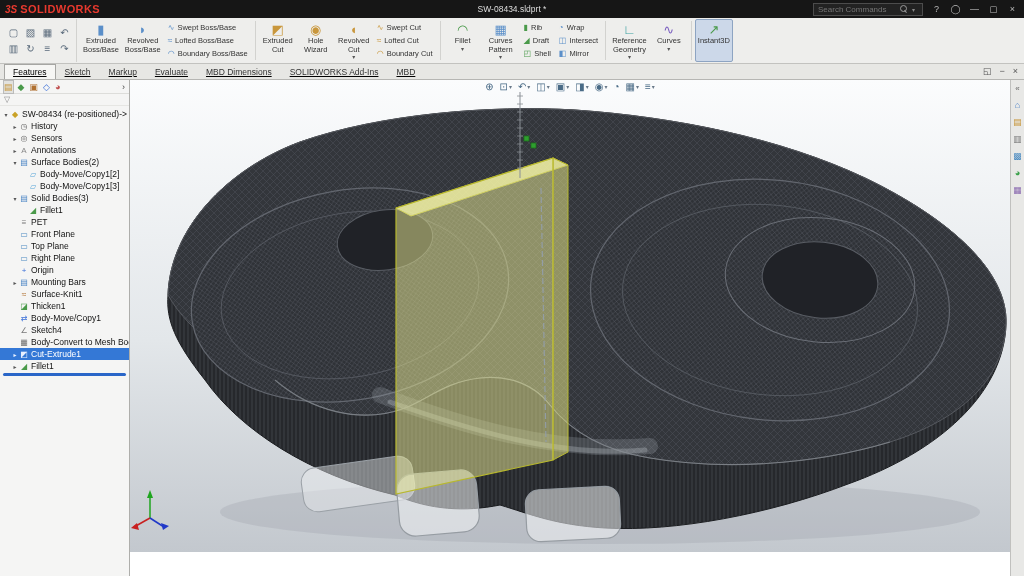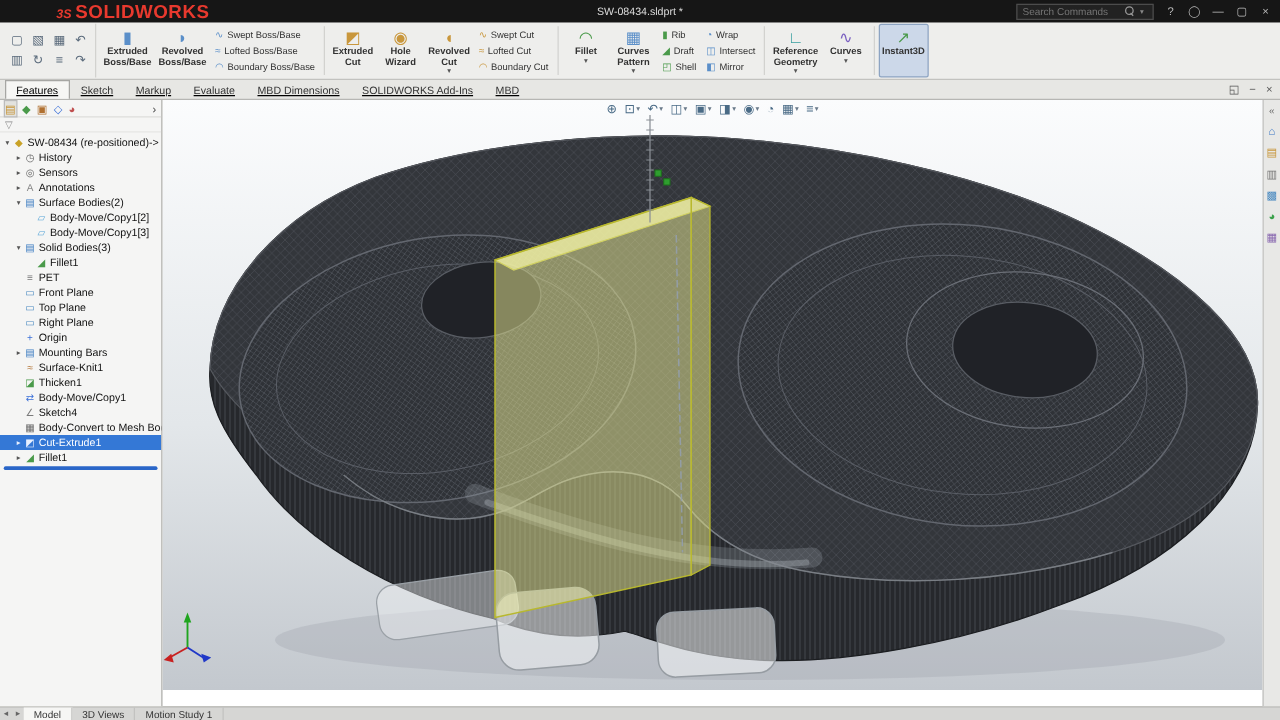--- a/index.html
+++ b/index.html
@@ -2,43 +2,43 @@
 <html><head>
 <meta charset="utf-8">
 <style>
   * { margin:0; padding:0; box-sizing:border-box; }
   html,body { width:1024px; height:576px; overflow:hidden; }
   body { font-family:"Liberation Sans", sans-serif; background:#fff; }
   .app { position:relative; width:1024px; height:576px; display:flex; flex-direction:column; }
 
   
   .titlebar { height:18px; background:#161616; display:flex; align-items:center; color:#ccc; font-size:9px; padding:0 5px; position:relative; flex:0 0 18px; }
-  .logo { display:flex; align-items:baseline; gap:3px;margin-left:40px; }
+  .logo { display:flex; align-items:baseline; gap:3px; }
   .logo-ds { color:#e8392e; font-weight:bold; font-style:italic; font-size:10px; }
-  .logo-sw { color:#e8392e; font-weight:bold; font-size:15px; letter-spacing:.4px; }
+  .logo-sw { color:#e8392e; font-weight:bold; font-size:11px; letter-spacing:.4px; }
   .doc-title { position:absolute; left:50%; transform:translateX(-50%); color:#ddd; font-size:8.5px; }
   .tb-right { margin-left:auto; display:flex; align-items:center; gap:7px; }
   .searchbox { display:flex; align-items:center; background:#222; border:1px solid #4c4c4c; height:13px; width:110px; padding:0 4px; gap:4px; }
   .searchbox input { background:transparent; border:none; color:#9a9a9a; font-size:8px; width:78px; outline:none; font-family:"Liberation Sans",sans-serif; }
   .mag { width:8px; height:8px; position:relative; display:inline-block; flex:0 0 8px; }
   .mag::before { content:""; position:absolute; width:5px; height:5px; border:1px solid #9a9a9a; border-radius:50%; left:0; top:0; }
   .mag::after { content:""; position:absolute; width:3px; height:1px; background:#9a9a9a; transform:rotate(45deg); left:4px; top:6px; }
   .sb-caret { color:#888; font-size:6px; }
   .tb-icon { color:#bbb; font-size:9px; width:13px; text-align:center; }
 
   
   .ribbon { height:46px; background:#eeeeec; border-bottom:1px solid #c2c2bf; display:flex; align-items:stretch; padding:1px 2px; flex:0 0 46px; }
   .qat { display:flex; flex-direction:column; justify-content:center; gap:3px; padding:0 5px; border-right:1px solid #d2d2cf; }
   .qat-row { display:flex; gap:4px; }
   .qat-icon { width:13px; height:13px; font-size:10px; line-height:13px; color:#5b6b7c; text-align:center; }
   .rib-items { display:flex; align-items:stretch; padding:0 3px; }
   .rib-lg { min-width:38px; max-width:44px; display:flex; flex-direction:column; align-items:center; padding:2px 2px 0; border:1px solid transparent; border-radius:2px; }
   .rib-lg.active { background:#ccd8e9; border-color:#8da4c2; }
   .rib-lg .ric { font-size:13px; height:15px; line-height:15px; }
-  .rlabel { font-size:7.5px; line-height:8.5px; text-align:right; color:#333; white-space:nowrap;font-weight:bold; }
+  .rlabel { font-size:7.5px; line-height:8.5px; text-align:right; color:#333; white-space:nowrap; }
   .rcaret { font-size:6px; color:#555; line-height:6px; }
   .rib-col { display:flex; flex-direction:column; justify-content:center; gap:1px; padding:0 4px; }
   .rib-sm { display:flex; align-items:center; gap:3px; font-size:7.5px; color:#333; height:12px; white-space:nowrap; }
   .rib-sm .ric { font-size:8px; }
   .rib-sep { width:1px; background:#d2d2cf; margin:2px 3px; }
 
   
   .tabrow { height:16px; background:#e7e7e4; border-bottom:1px solid #b6b6b3; display:flex; align-items:flex-end; padding-left:4px; position:relative; flex:0 0 16px; }
   .tab { font-size:8.5px; color:#333; padding:2px 8px; border:1px solid transparent; border-bottom:none; white-space:nowrap; }
   .tab.active { background:#f6f6f4; border-color:#a6a6a3; color:#000; }
@@ -540,21 +540,14 @@
         <span class="tp-collapse">«</span>
         <span class="tp-icon" style="color: rgb(58, 118, 196);">⌂</span>
         <span class="tp-icon" style="color: rgb(200, 151, 60);">▤</span>
         <span class="tp-icon" style="color: rgb(122, 122, 122);">▥</span>
         <span class="tp-icon" style="color: rgb(74, 138, 192);">▩</span>
         <span class="tp-icon" style="color: rgb(58, 160, 74);">◕</span>
         <span class="tp-icon" style="color: rgb(138, 106, 176);">▦</span>
       </div>
   </div>
 
-  <div class="bottomtabs" id="btabs">
-      <span class="bt-arrow">◂</span>
-      <span class="bt-arrow">▸</span>
-      <div class="btab active">Model</div>
-      <div class="btab">3D Views</div>
-      <div class="btab">Motion Study 1</div>
-    </div>
 
 </div>
 
 </body></html>

